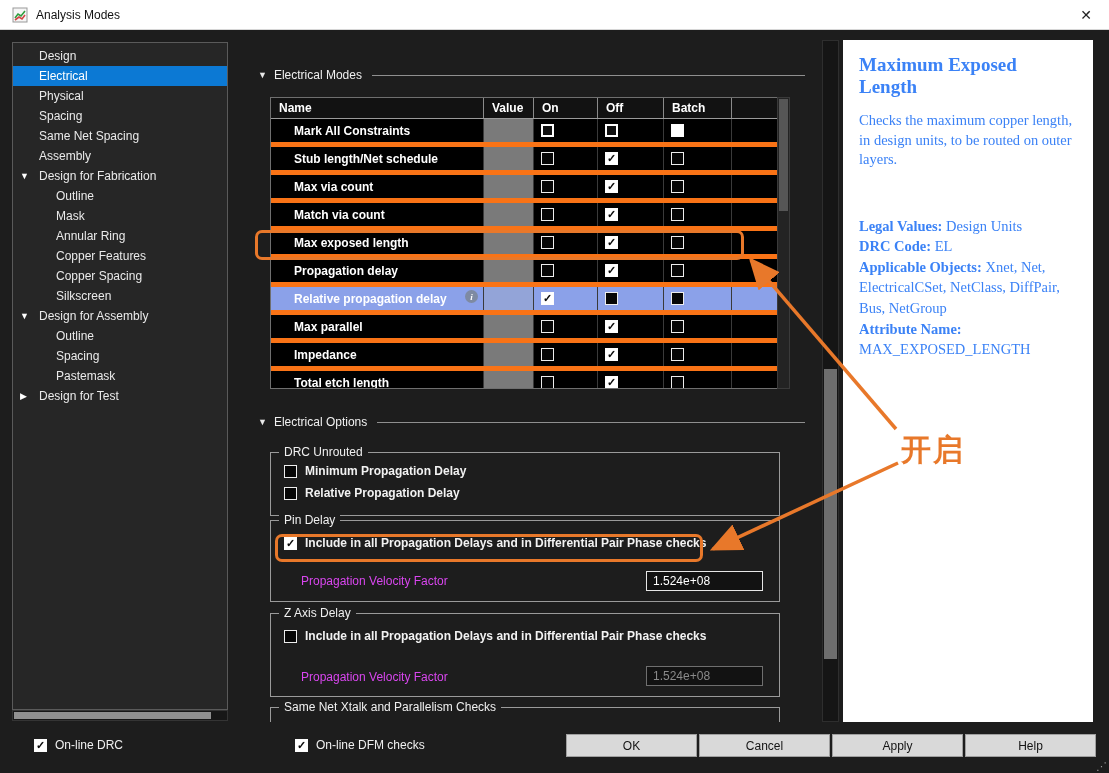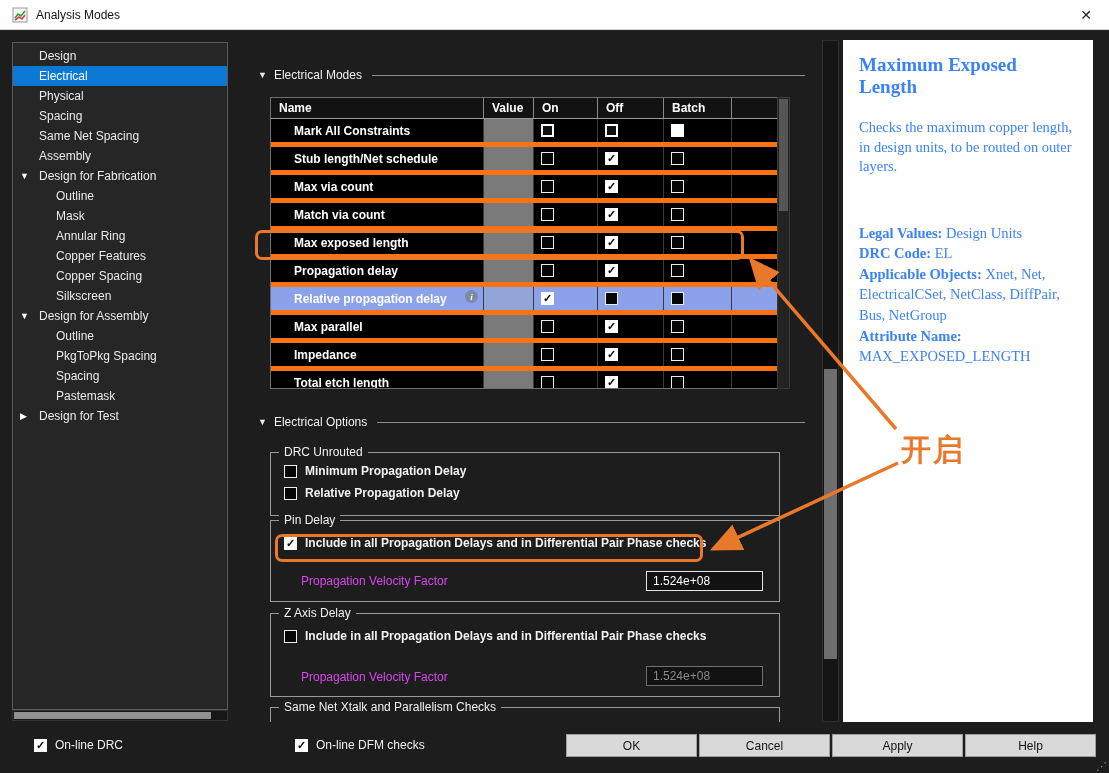--- a/index.html
+++ b/index.html
@@ -70,21 +70,21 @@
   .opt-label{color:#f2f2f2;font-size:12px;font-weight:bold;white-space:nowrap}
   .vel-label{position:absolute;color:#d946ef;font-size:12px;font-weight:normal;white-space:nowrap}
   .vel-input{position:absolute;width:117px;height:20px;background:#121212;border:1px solid #e6e6e6;color:#fff;font-size:12px;padding-left:6px;display:flex;align-items:center}
   .vel-input.disabled{border-color:#6f6f6f;color:#8a8a8a}
 
   
   .main-vscroll{position:absolute;left:822px;top:40px;width:17px;height:682px;background:#151515;border:1px solid #2e2e2e}
   .main-vscroll .thumb{position:absolute;left:1px;top:328px;width:13px;height:290px;background:#6e6e6e}
   .help-panel{position:absolute;left:843px;top:40px;width:250px;height:682px;background:#fff;color:#3b82f6;font-family:"Liberation Serif",serif;padding:14px 16px;overflow:hidden}
   .help-title{font-size:19px;font-weight:bold}
-  .help-desc{font-size:14.5px;line-height:1.35;margin-top:20px}
+  .help-desc{font-size:14.5px;line-height:1.35;margin-top:13px}
   .help-fields{margin-top:46px;font-size:14.5px;line-height:1.42}
   .hf-label{font-weight:bold}
 
   
   .footer{position:absolute;left:0;top:722px;width:1109px;height:51px;background:#1d1d1d}
   .footer-cb{position:absolute;display:flex;align-items:center;gap:8px;color:#f0f0f0;font-size:12px}
   #footer-cb-drc{left:27px;top:16px}
   #footer-cb-dfm{left:288px;top:16px}
   .footer-buttons{position:absolute;left:566px;top:12px;display:flex;gap:2px}
   .fbtn{width:131px;height:23px;background:#d9d9d9;border:1px solid #9f9f9f;color:#141414;font-size:12px;font-family:"Liberation Sans",sans-serif}
@@ -123,21 +123,20 @@
       <div class="side-item"><span class="side-label">Assembly</span></div>
       <div class="side-item"><span class="tree-arrow">▼</span><span class="side-label">Design for Fabrication</span></div>
       <div class="side-item child"><span class="side-label">Outline</span></div>
       <div class="side-item child"><span class="side-label">Mask</span></div>
       <div class="side-item child"><span class="side-label">Annular Ring</span></div>
       <div class="side-item child"><span class="side-label">Copper Features</span></div>
       <div class="side-item child"><span class="side-label">Copper Spacing</span></div>
       <div class="side-item child"><span class="side-label">Silkscreen</span></div>
       <div class="side-item"><span class="tree-arrow">▼</span><span class="side-label">Design for Assembly</span></div>
       <div class="side-item child"><span class="side-label">Outline</span></div>
-      <div class="side-item child"><span class="side-label">PkgToPkg Spacing</span></div>
       <div class="side-item child"><span class="side-label">Spacing</span></div>
       <div class="side-item child"><span class="side-label">Pastemask</span></div>
       <div class="side-item"><span class="tree-arrow">▶</span><span class="side-label">Design for Test</span></div>
     </div>
   <div class="sidebar-hscroll">
     <div class="thumb"></div>
   </div>
 
   <div class="main">
 

